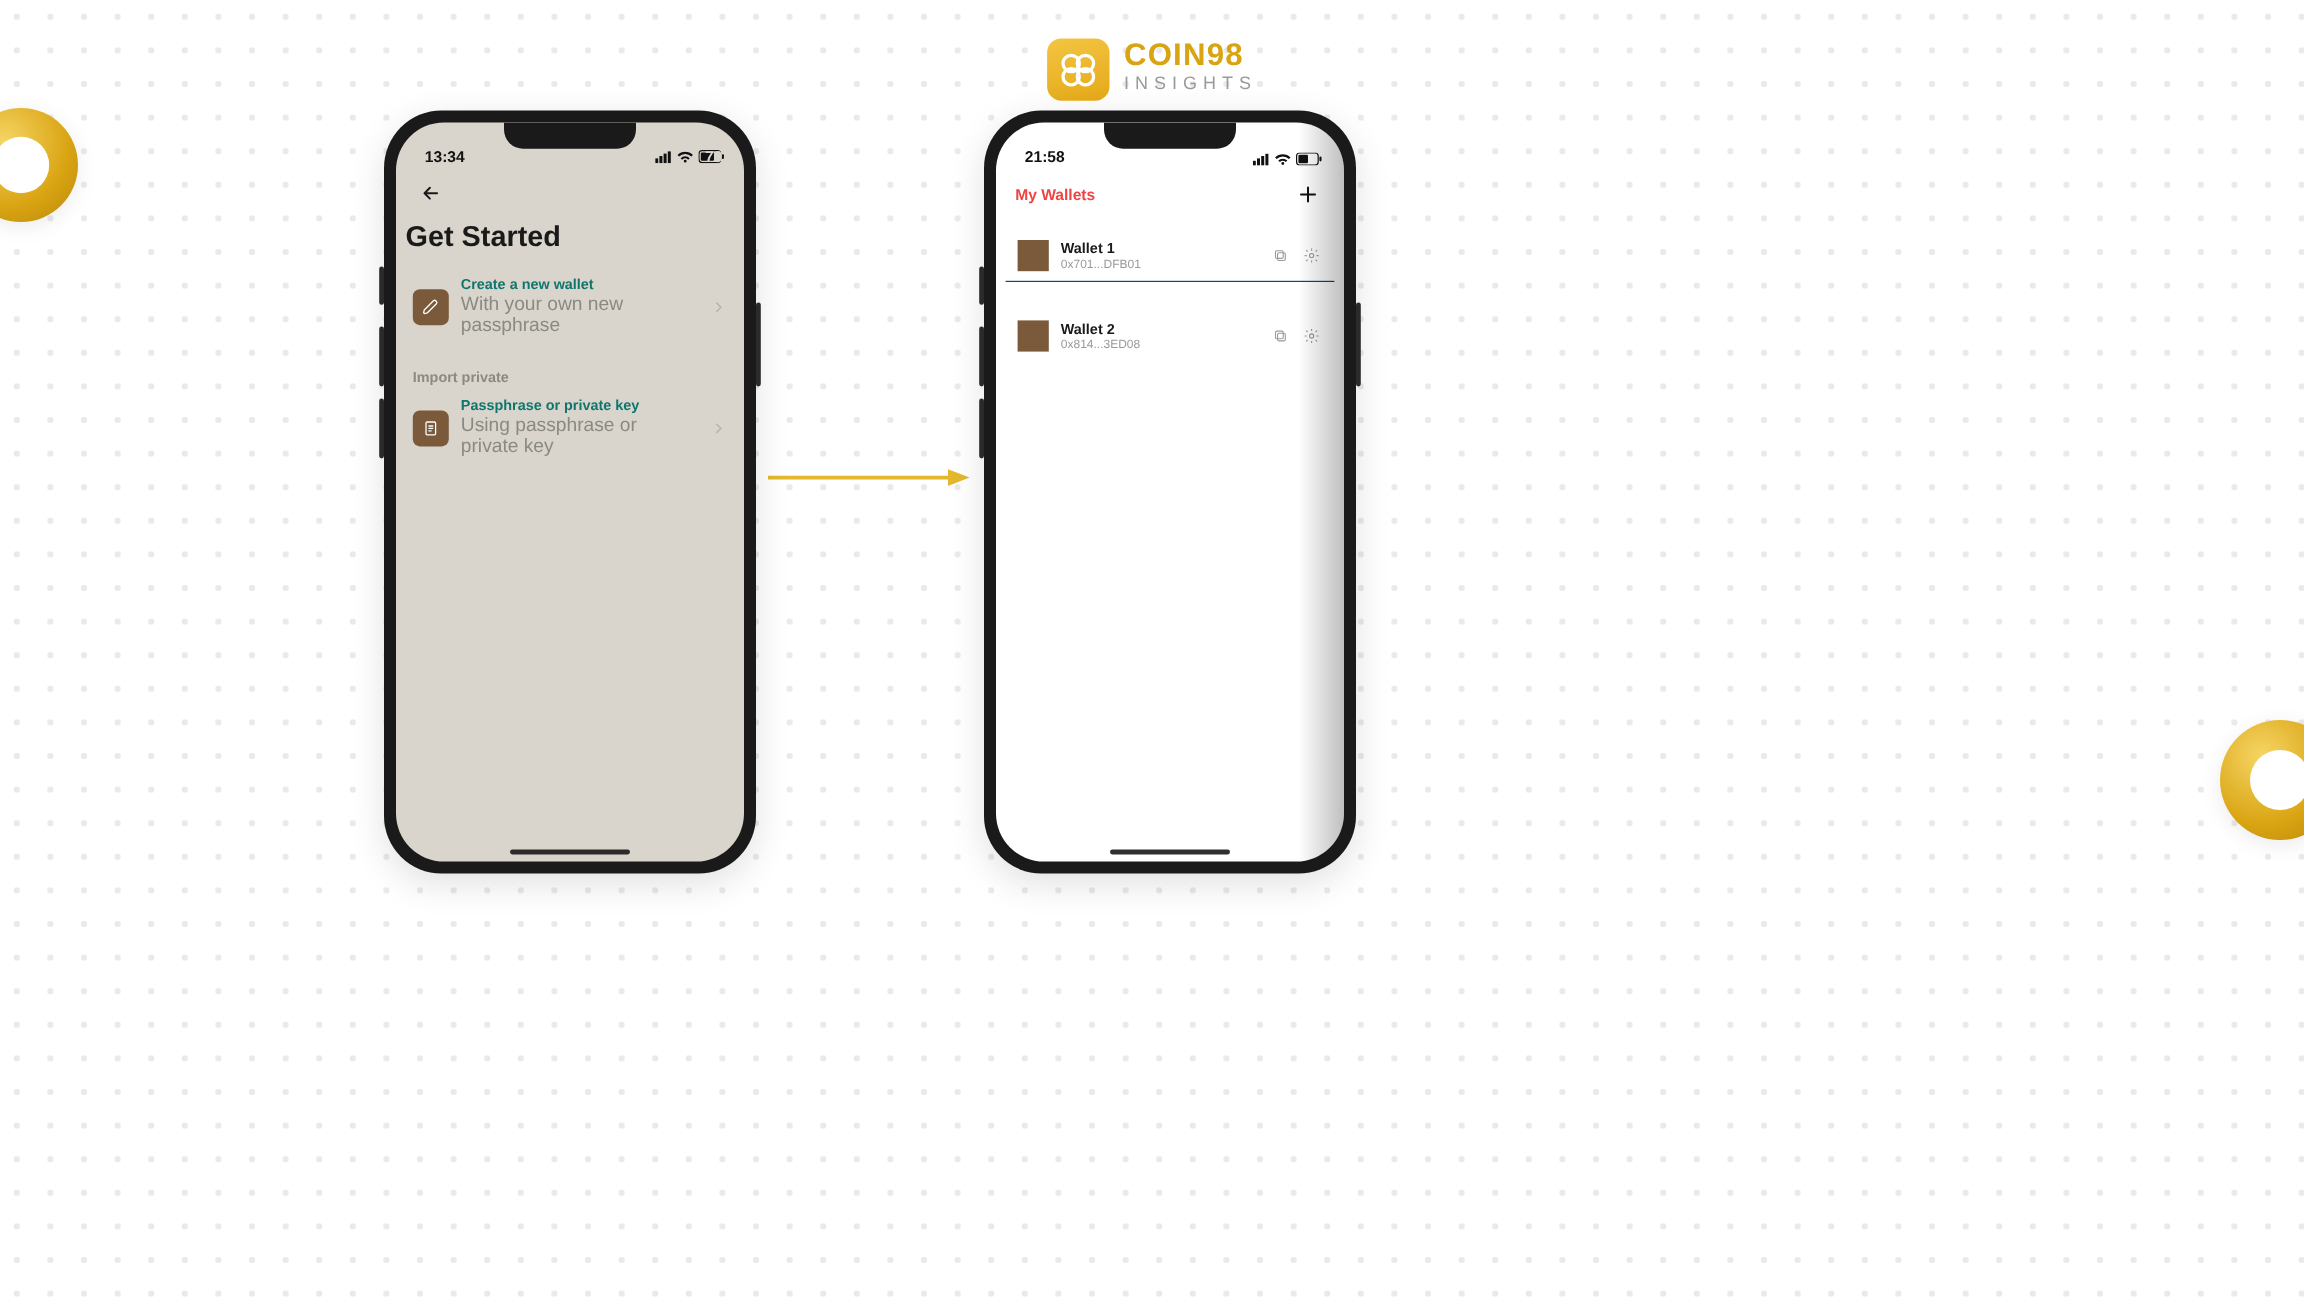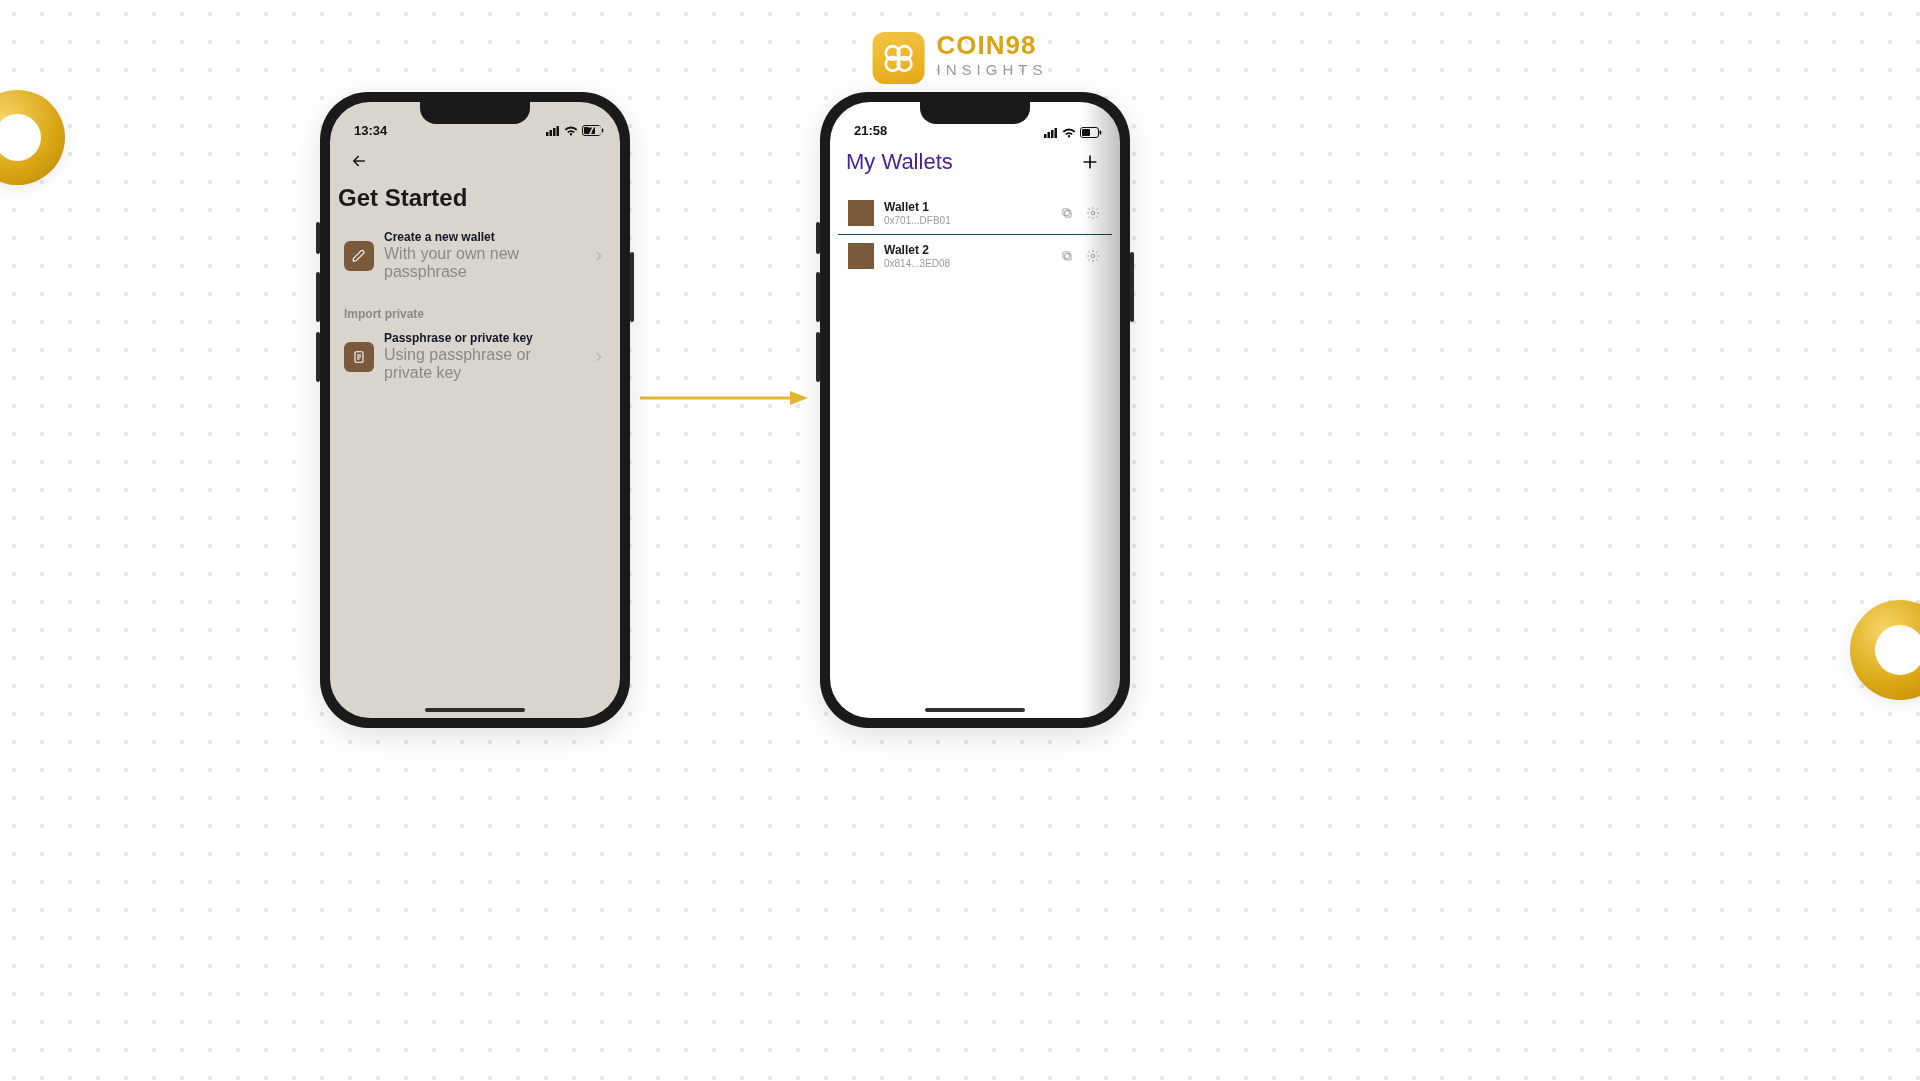--- a/index.html
+++ b/index.html
@@ -142,42 +142,42 @@
     cursor: pointer;
   }
   .opt-icon {
     width: 30px; height: 30px; border-radius: 6px;
     background: #7a5a3a;
     display: flex; align-items: center; justify-content: center;
     flex-shrink: 0;
   }
   .opt-icon svg { width: 16px; height: 16px; }
   .opt-text { flex: 1; min-width: 0; }
-  .opt-title { font-size: 12px; font-weight: 700; color: #0f172a; }
+  .opt-title { font-size: 12px; font-weight: 700; color: #0f766e; }
   .opt-sub { font-size: 16px; color: #8a8a83; margin-top: 1px; }
   .chev { color: #b5b2aa; }
   .section-label {
     padding: 20px 14px 4px;
     font-size: 12px; font-weight: 600; color: #8c8980;
   }
 
   
   .header-b {
     display: flex; align-items: center; justify-content: space-between;
     padding: 8px 16px 10px;
   }
-  .title-b { font-size: 22px; font-weight: 400; color: #4c1d95; }
+  .title-b { font-size: 13px; font-weight: 700; color: #ef4444; }
   .plus-btn { width: 28px; height: 28px; display:flex; align-items:center; justify-content:center; cursor:pointer; }
   .wallet-list { padding: 6px 8px 0; }
   .wallet-row {
     display: flex; align-items: center; gap: 10px;
     padding: 8px 10px;
     border-bottom: 1px solid #0c4a6e;
   }
-  .wallet-row:last-child { border-bottom: none; }
+  .wallet-row:last-child { border-bottom: none; margin-top: 24px; }
   .wallet-swatch { width: 26px; height: 26px; background: #7a5a3a; flex-shrink: 0; }
   .wallet-text { flex: 1; min-width: 0; }
   .wallet-name { font-size: 12px; font-weight: 700; color: #1a1a1a; }
   .wallet-addr { font-size: 10px; color: #9a9a9a; margin-top: 1px; }
   .wallet-actions { display: flex; gap: 8px; color: #b5b5b5; }
   .icon-btn { width: 18px; height: 18px; cursor: pointer; display:flex; align-items:center; justify-content:center; }
 </style>
 </head>
 <body>
 

